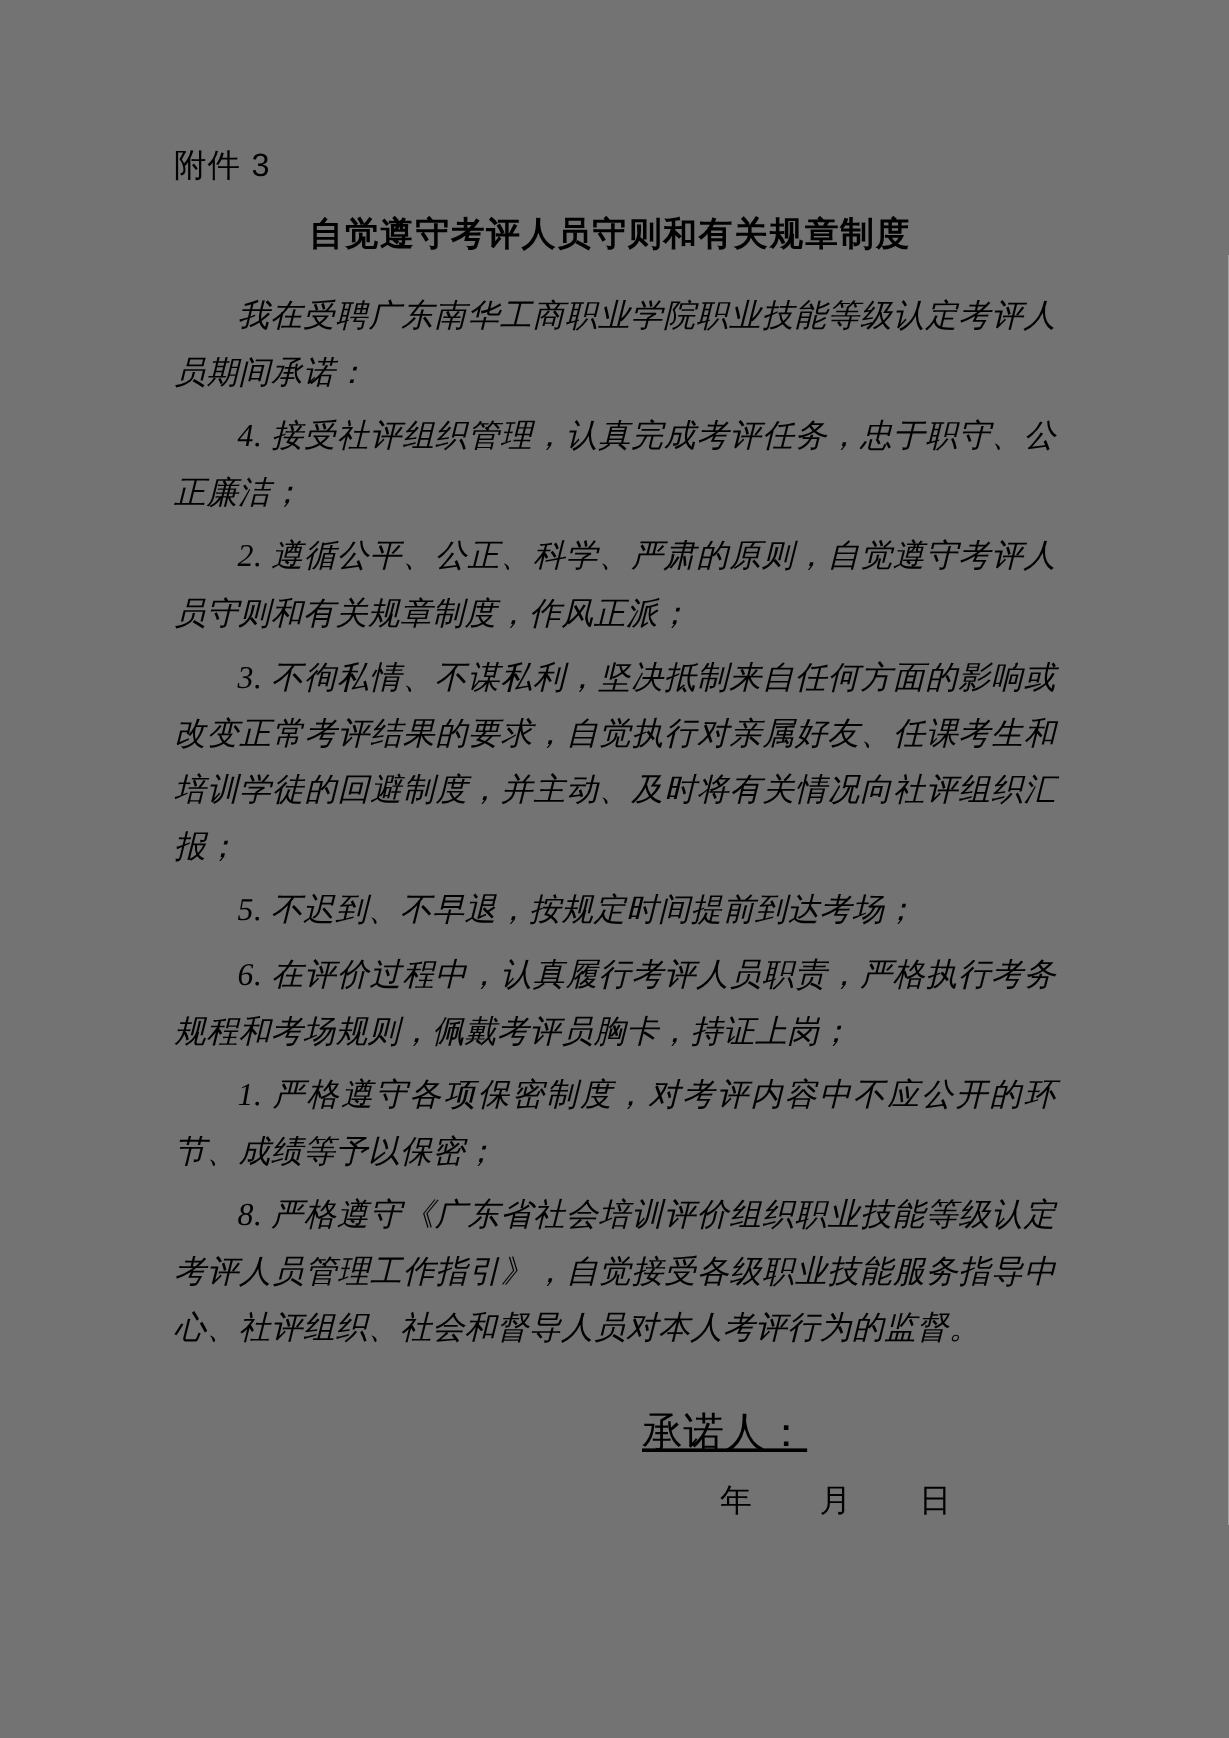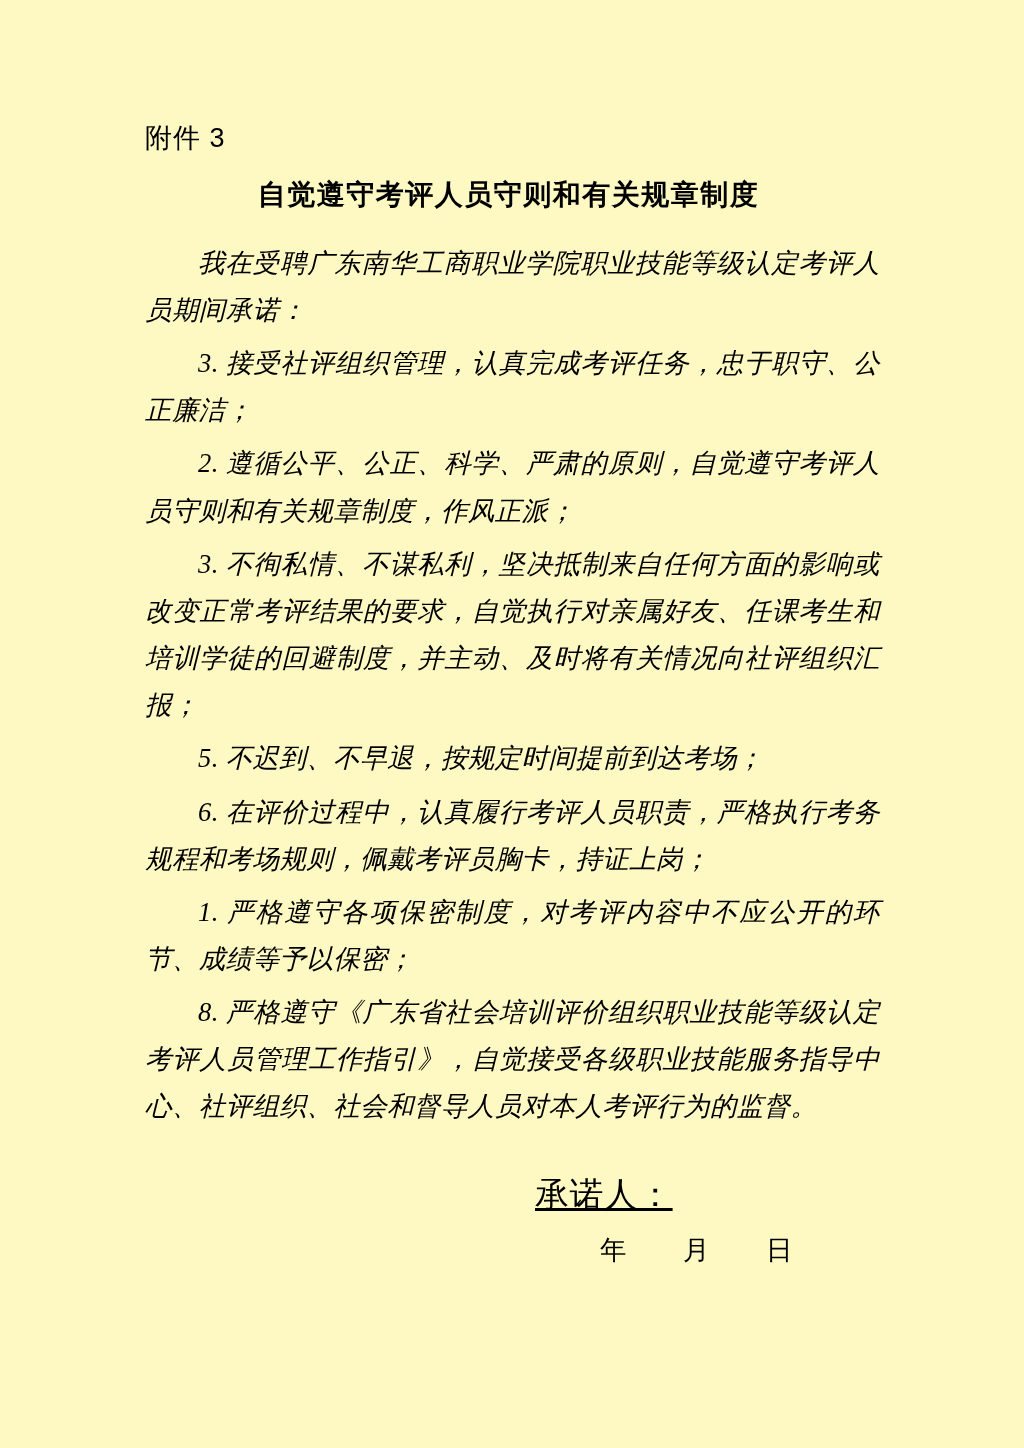--- a/index.html
+++ b/index.html
@@ -14,21 +14,21 @@
     color: #000000;
     position: relative;
     overflow: hidden;
   }
   .page {
     position: absolute;
     left: 0;
     top: 0;
     width: 1024px;
     height: 1448px;
-    background: #fef9c3;
+    background: #737373;
   }
   .content {
     position: absolute;
     left: 145px;
     top: 120px;
     width: 735px;
   }
   .attachment-label {
     font-size: 27px;
     line-height: 1.4;
@@ -87,21 +87,21 @@
 <body>
 
 <div class="page">
   <div class="content">
 
     <div class="attachment-label">附件 3</div>
 
     <div class="doc-title">自觉遵守考评人员守则和有关规章制度</div>
 
     <p class="para">我在受聘广东南华工商职业学院职业技能等级认定考评人员期间承诺：</p>
-    <p class="para">3. 接受社评组织管理，认真完成考评任务，忠于职守、公正廉洁；</p>
+    <p class="para">4. 接受社评组织管理，认真完成考评任务，忠于职守、公正廉洁；</p>
     <p class="para">2. 遵循公平、公正、科学、严肃的原则，自觉遵守考评人员守则和有关规章制度，作风正派；</p>
     <p class="para">3. 不徇私情、不谋私利，坚决抵制来自任何方面的影响或改变正常考评结果的要求，自觉执行对亲属好友、任课考生和培训学徒的回避制度，并主动、及时将有关情况向社评组织汇报；</p>
     <p class="para">5. 不迟到、不早退，按规定时间提前到达考场；</p>
     <p class="para">6. 在评价过程中，认真履行考评人员职责，严格执行考务规程和考场规则，佩戴考评员胸卡，持证上岗；</p>
     <p class="para">1. 严格遵守各项保密制度，对考评内容中不应公开的环节、成绩等予以保密；</p>
     <p class="para last">8. 严格遵守《广东省社会培训评价组织职业技能等级认定考评人员管理工作指引》，自觉接受各级职业技能服务指导中心、社评组织、社会和督导人员对本人考评行为的监督。</p>
 
     <div class="signature-block">
       <div class="sig-line">承诺人：</div>
       <div class="date-line">

